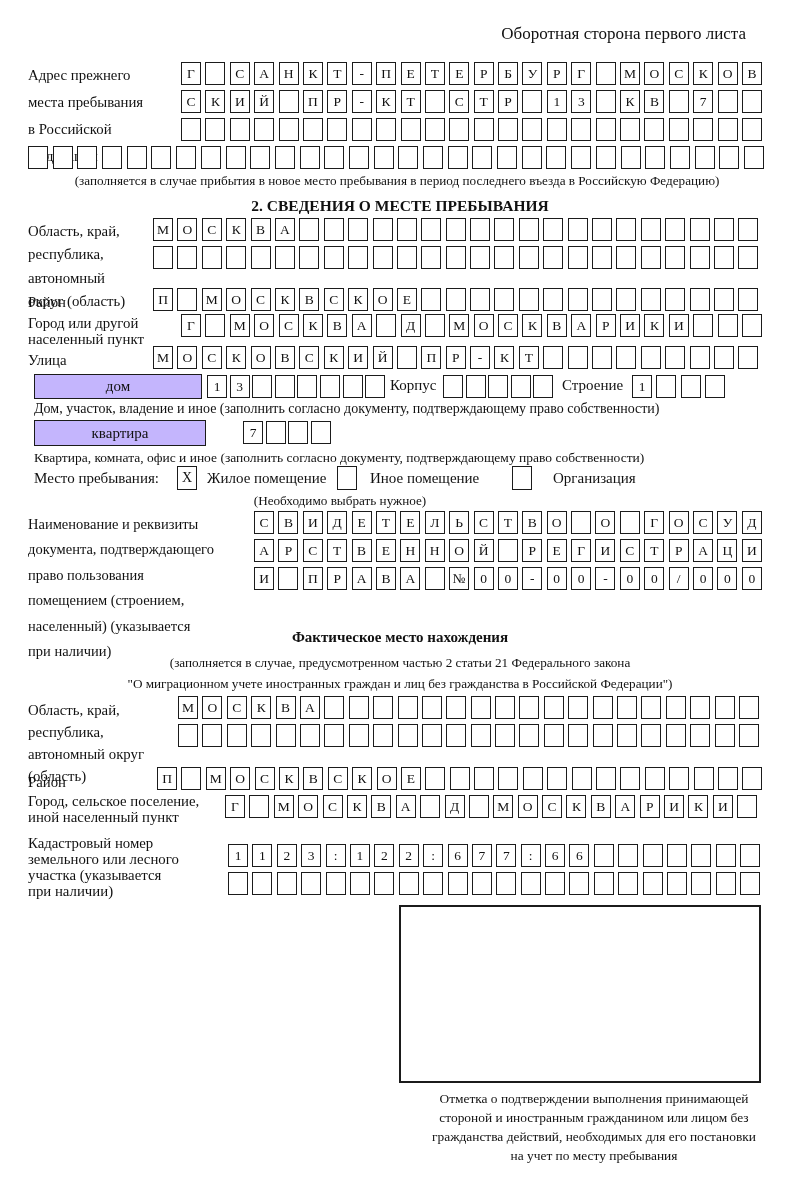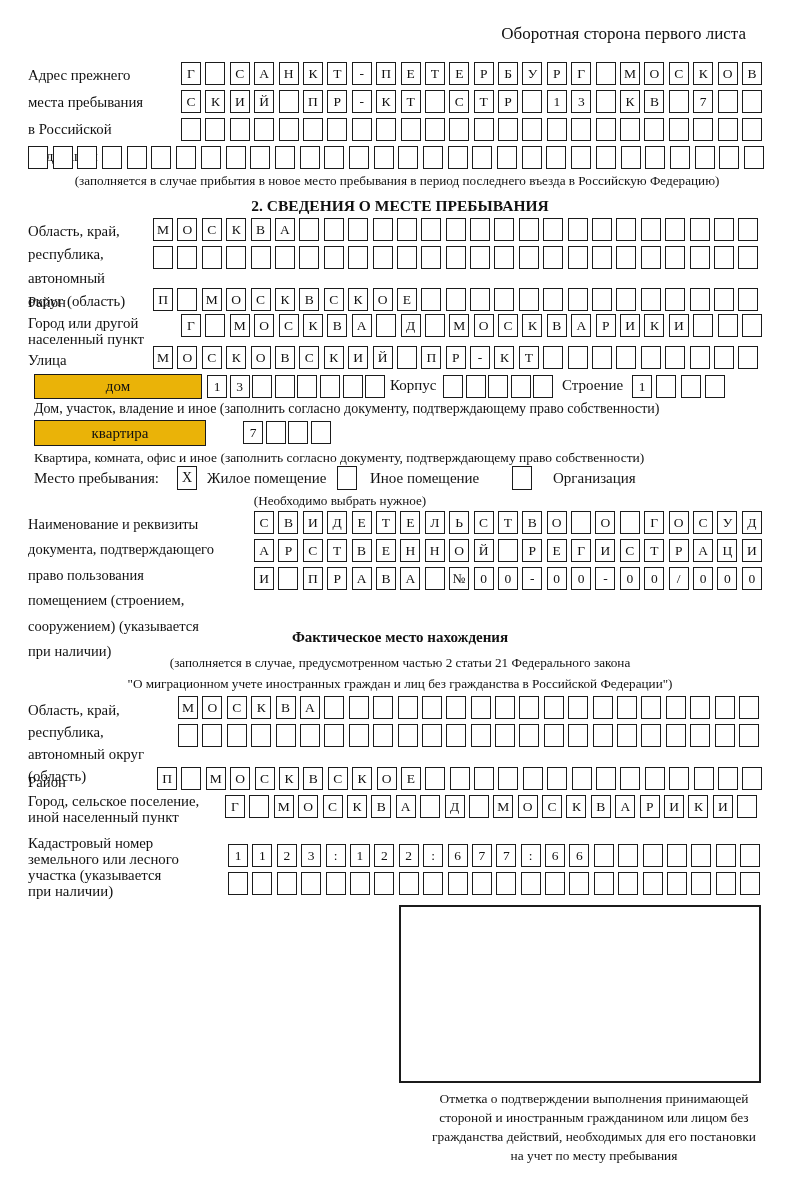--- a/index.html
+++ b/index.html
@@ -18,21 +18,21 @@
   .grid{position:absolute;display:flex;gap:4.4px;}
   .grid.tight{gap:2.6px;}
   .grid.g30{gap:4.7px;}
   .cell{
     flex:0 0 20px;width:20px;height:23px;box-sizing:border-box;
     border:1.8px solid #1b1b1b;display:flex;align-items:center;justify-content:center;
     font-size:13.5px;line-height:1;background:#fff;
   }
   .labelbox{
     position:absolute;box-sizing:border-box;border:1.8px solid #1b1b1b;
-    display:flex;align-items:center;justify-content:center;font-size:15px;background:#eab308;
+    display:flex;align-items:center;justify-content:center;font-size:15px;background:#c4b5fd;
   }
   .checkbox{
     position:absolute;width:20px;height:24px;box-sizing:border-box;
     border:1.8px solid #1b1b1b;display:flex;align-items:center;justify-content:center;
     font-size:14px;background:#fff;
   }
   .inline-lbl{position:absolute;font-size:15px;}
   .stampbox{position:absolute;box-sizing:border-box;border:2px solid #1b1b1b;background:#fff;}
 </style>
 </head>
@@ -349,21 +349,21 @@
   <div class="checkbox" style="left:337px;top:466px;"></div>
   <div class="inline-lbl" style="left:370px;top:470px;">Иное помещение</div>
   <div class="checkbox" style="left:512px;top:466px;"></div>
   <div class="inline-lbl" style="left:553px;top:470px;">Организация</div>
   <div class="note center" style="left:190px;top:493px;width:300px;">(Необходимо выбрать нужное)</div>
 
   <div class="lbl lh25" style="left:28px;top:512px;font-size:14.5px;">Наименование и реквизиты
 документа, подтверждающего
 право пользования
 помещением (строением,
-сооружением) (указывается
+населенный) (указывается
 при наличии)</div>
   <div class="grid" style="left:254px;top:511px;">
       <span class="cell">С</span>
       <span class="cell">В</span>
       <span class="cell">И</span>
       <span class="cell">Д</span>
       <span class="cell">Е</span>
       <span class="cell">Т</span>
       <span class="cell">Е</span>
       <span class="cell">Л</span>

